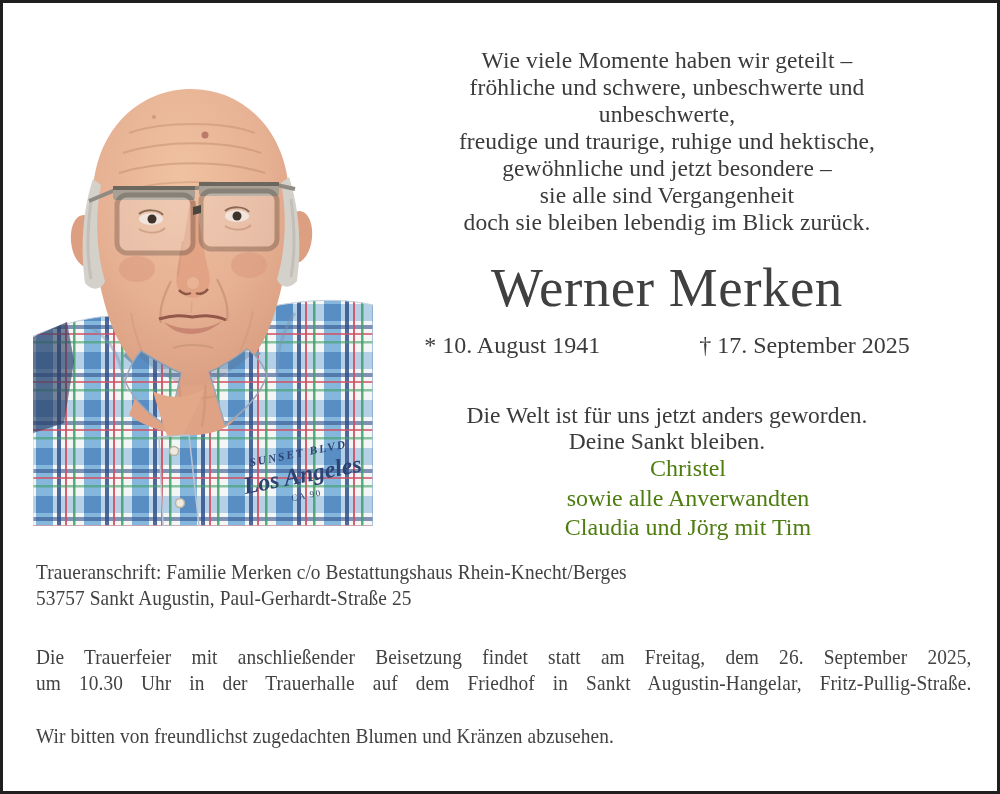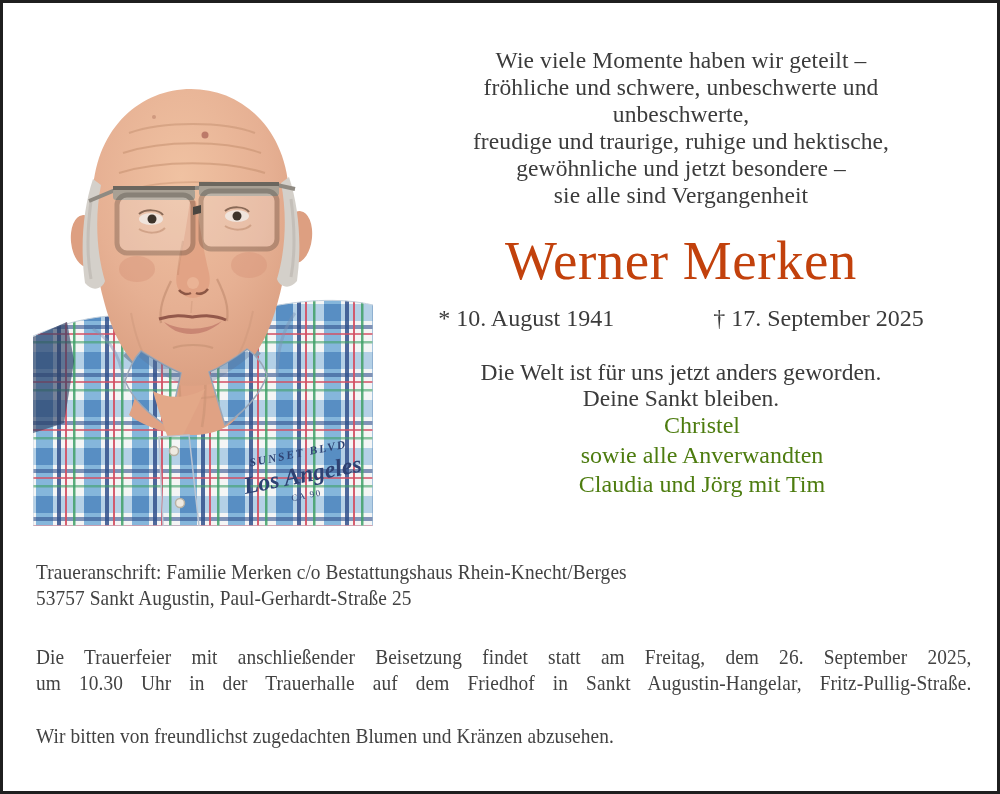--- a/index.html
+++ b/index.html
@@ -12,34 +12,34 @@
     font-family:"Liberation Serif","DejaVu Serif",serif;
     color:#3a3a3a;
     overflow:hidden;
   }
   
   .portrait{
     position:absolute;left:30px;top:58px;width:340px;height:465px;
   }
   
   .right-col{
-    position:absolute;left:410px;top:44px;width:536px;
+    position:absolute;left:396px;top:44px;width:536px;
     text-align:center;
   }
   .poem{font-size:23.5px;line-height:27px;color:#3b3b3b;letter-spacing:.1px;}
   .deceased-name{
     margin-top:22px;
-    font-size:55px;line-height:60px;color:#c2410c;letter-spacing:.5px;
+    font-size:55px;line-height:60px;color:#404040;letter-spacing:.5px;
   }
   .dates{
     margin-top:13px;
     display:flex;justify-content:center;gap:99px;
     font-size:24px;line-height:28px;color:#3b3b3b;
   }
-  .farewell{margin-top:27px;font-size:23.5px;line-height:26px;color:#3b3b3b;}
+  .farewell{margin-top:43px;font-size:23.5px;line-height:26px;color:#3b3b3b;}
   .mourners{padding-left:42px;font-size:24px;line-height:29.5px;color:#4d7c0f;}
   
   .bottom-block{
     position:absolute;left:33px;top:556px;width:1063px;
     transform:scaleX(0.88);transform-origin:0 0;
     font-size:22px;line-height:26px;color:#424242;letter-spacing:.1px;
   }
   .funeral-block{margin-top:33px;}
   .funeral-line{text-align:justify;text-align-last:justify;}
   .flowers-line{margin-top:27px;}
@@ -183,20 +183,21 @@
     </g>
   </svg>
 
   <div class="right-col">
     <div class="poem">
       <div>Wie viele Momente haben wir geteilt –</div>
       <div>fröhliche und schwere, unbeschwerte und unbeschwerte,</div>
       <div>freudige und traurige, ruhige und hektische,</div>
       <div>gewöhnliche und jetzt besondere –</div>
       <div>sie alle sind Vergangenheit</div>
+      <div>doch sie bleiben lebendig im Blick zurück.</div>
     </div>
 
     <div class="deceased-name">Werner Merken</div>
 
     <div class="dates">
       <span>* 10. August 1941</span>
       <span>† 17. September 2025</span>
     </div>
 
     <div class="farewell">

